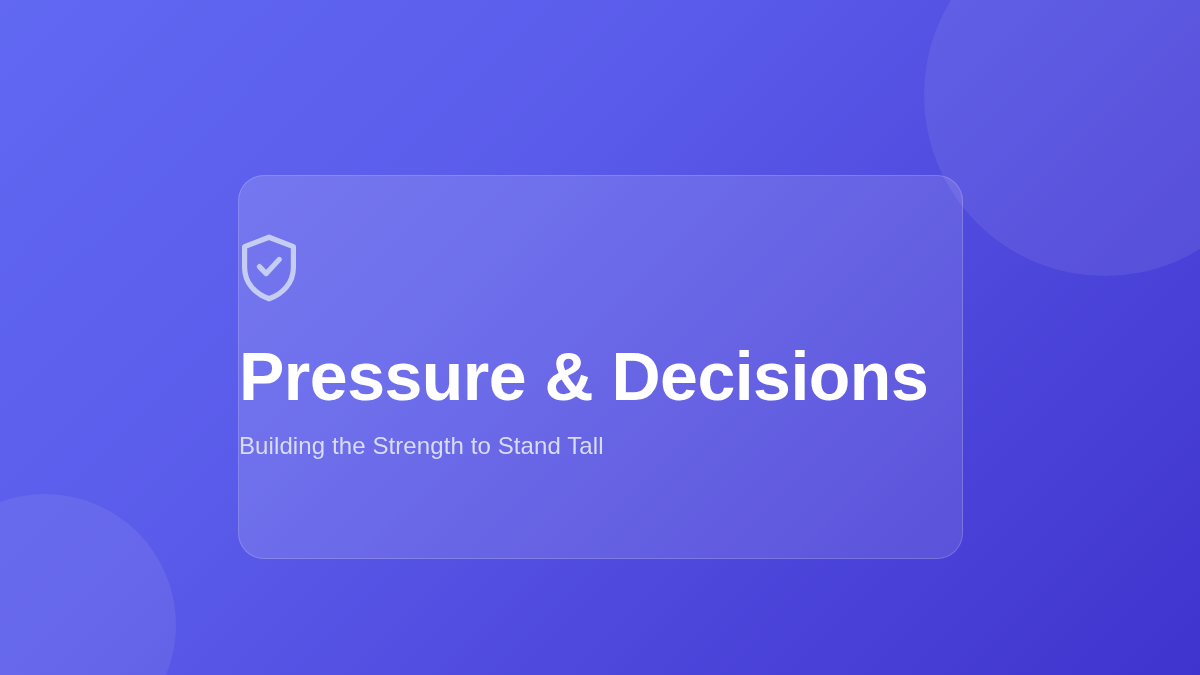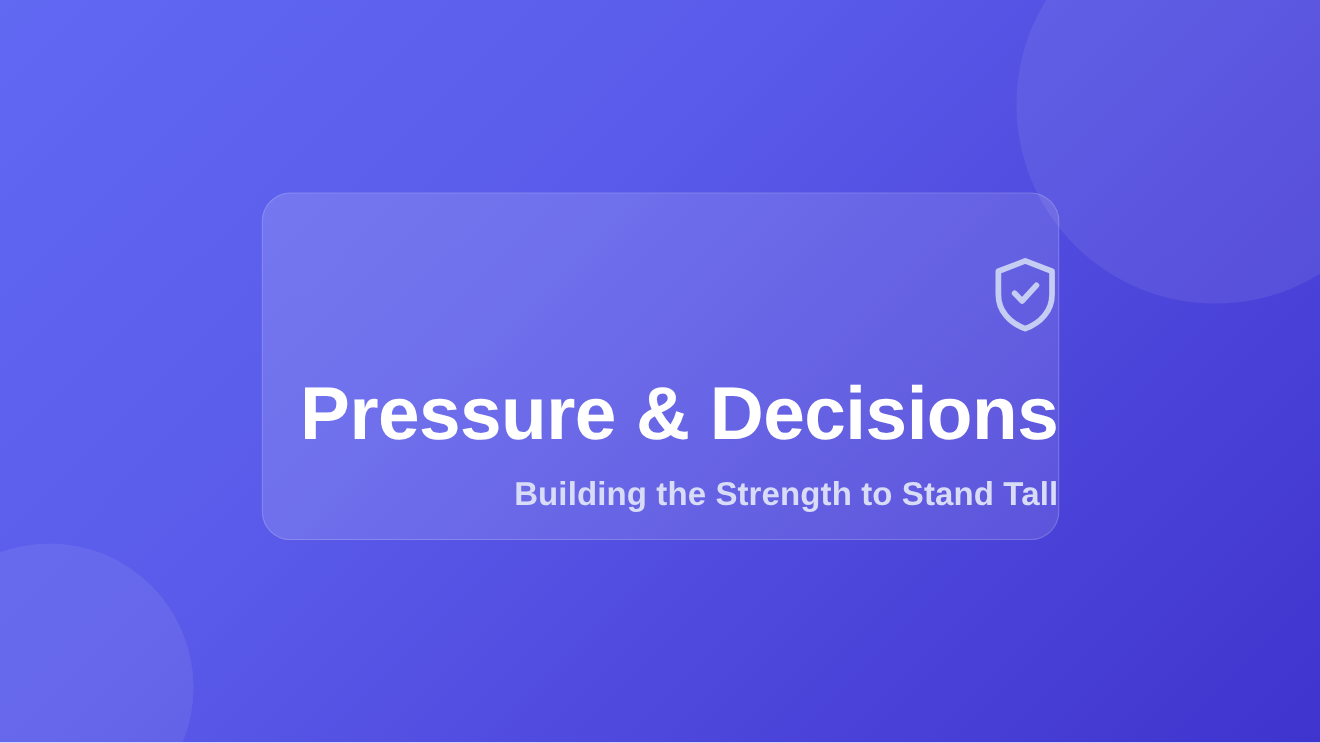--- a/index.html
+++ b/index.html
@@ -30,27 +30,27 @@
   }
   #blob-bl {
     width:262px; height:262px;
     left:-86px; top:494px;
   }
 
   
   #card {
     position:absolute;
     left:238px; top:175px;
-    width:725px; height:316px;
+    width:725px; height:384px;
     border-radius:26px;
     background:linear-gradient(135deg, rgba(255,255,255,0.145) 0%, rgba(255,255,255,0.105) 100%);
     border:1px solid rgba(255,255,255,0.17);
     display:flex;
     flex-direction:column;
-    align-items:flex-end;
+    align-items:flex-start;
     justify-content:flex-start;
     padding-top:58px;
   }
 
   
   #shield-wrap {
     width:60px; height:68px;
     display:block;
     margin-bottom:40px;
   }
@@ -63,22 +63,22 @@
     font-weight:700;
     letter-spacing:-0.5px;
     color:#ffffff;
     line-height:1;
     white-space:nowrap;
     text-align:center;
   }
 
   #subtitle {
     margin-top:22px;
-    font-size:30px;
-    font-weight:700;
+    font-size:24px;
+    font-weight:400;
     color:#d9dcf7;
     line-height:1.2;
     white-space:nowrap;
     text-align:center;
     letter-spacing:0.1px;
   }
 </style>
 </head>
 <body>
 

